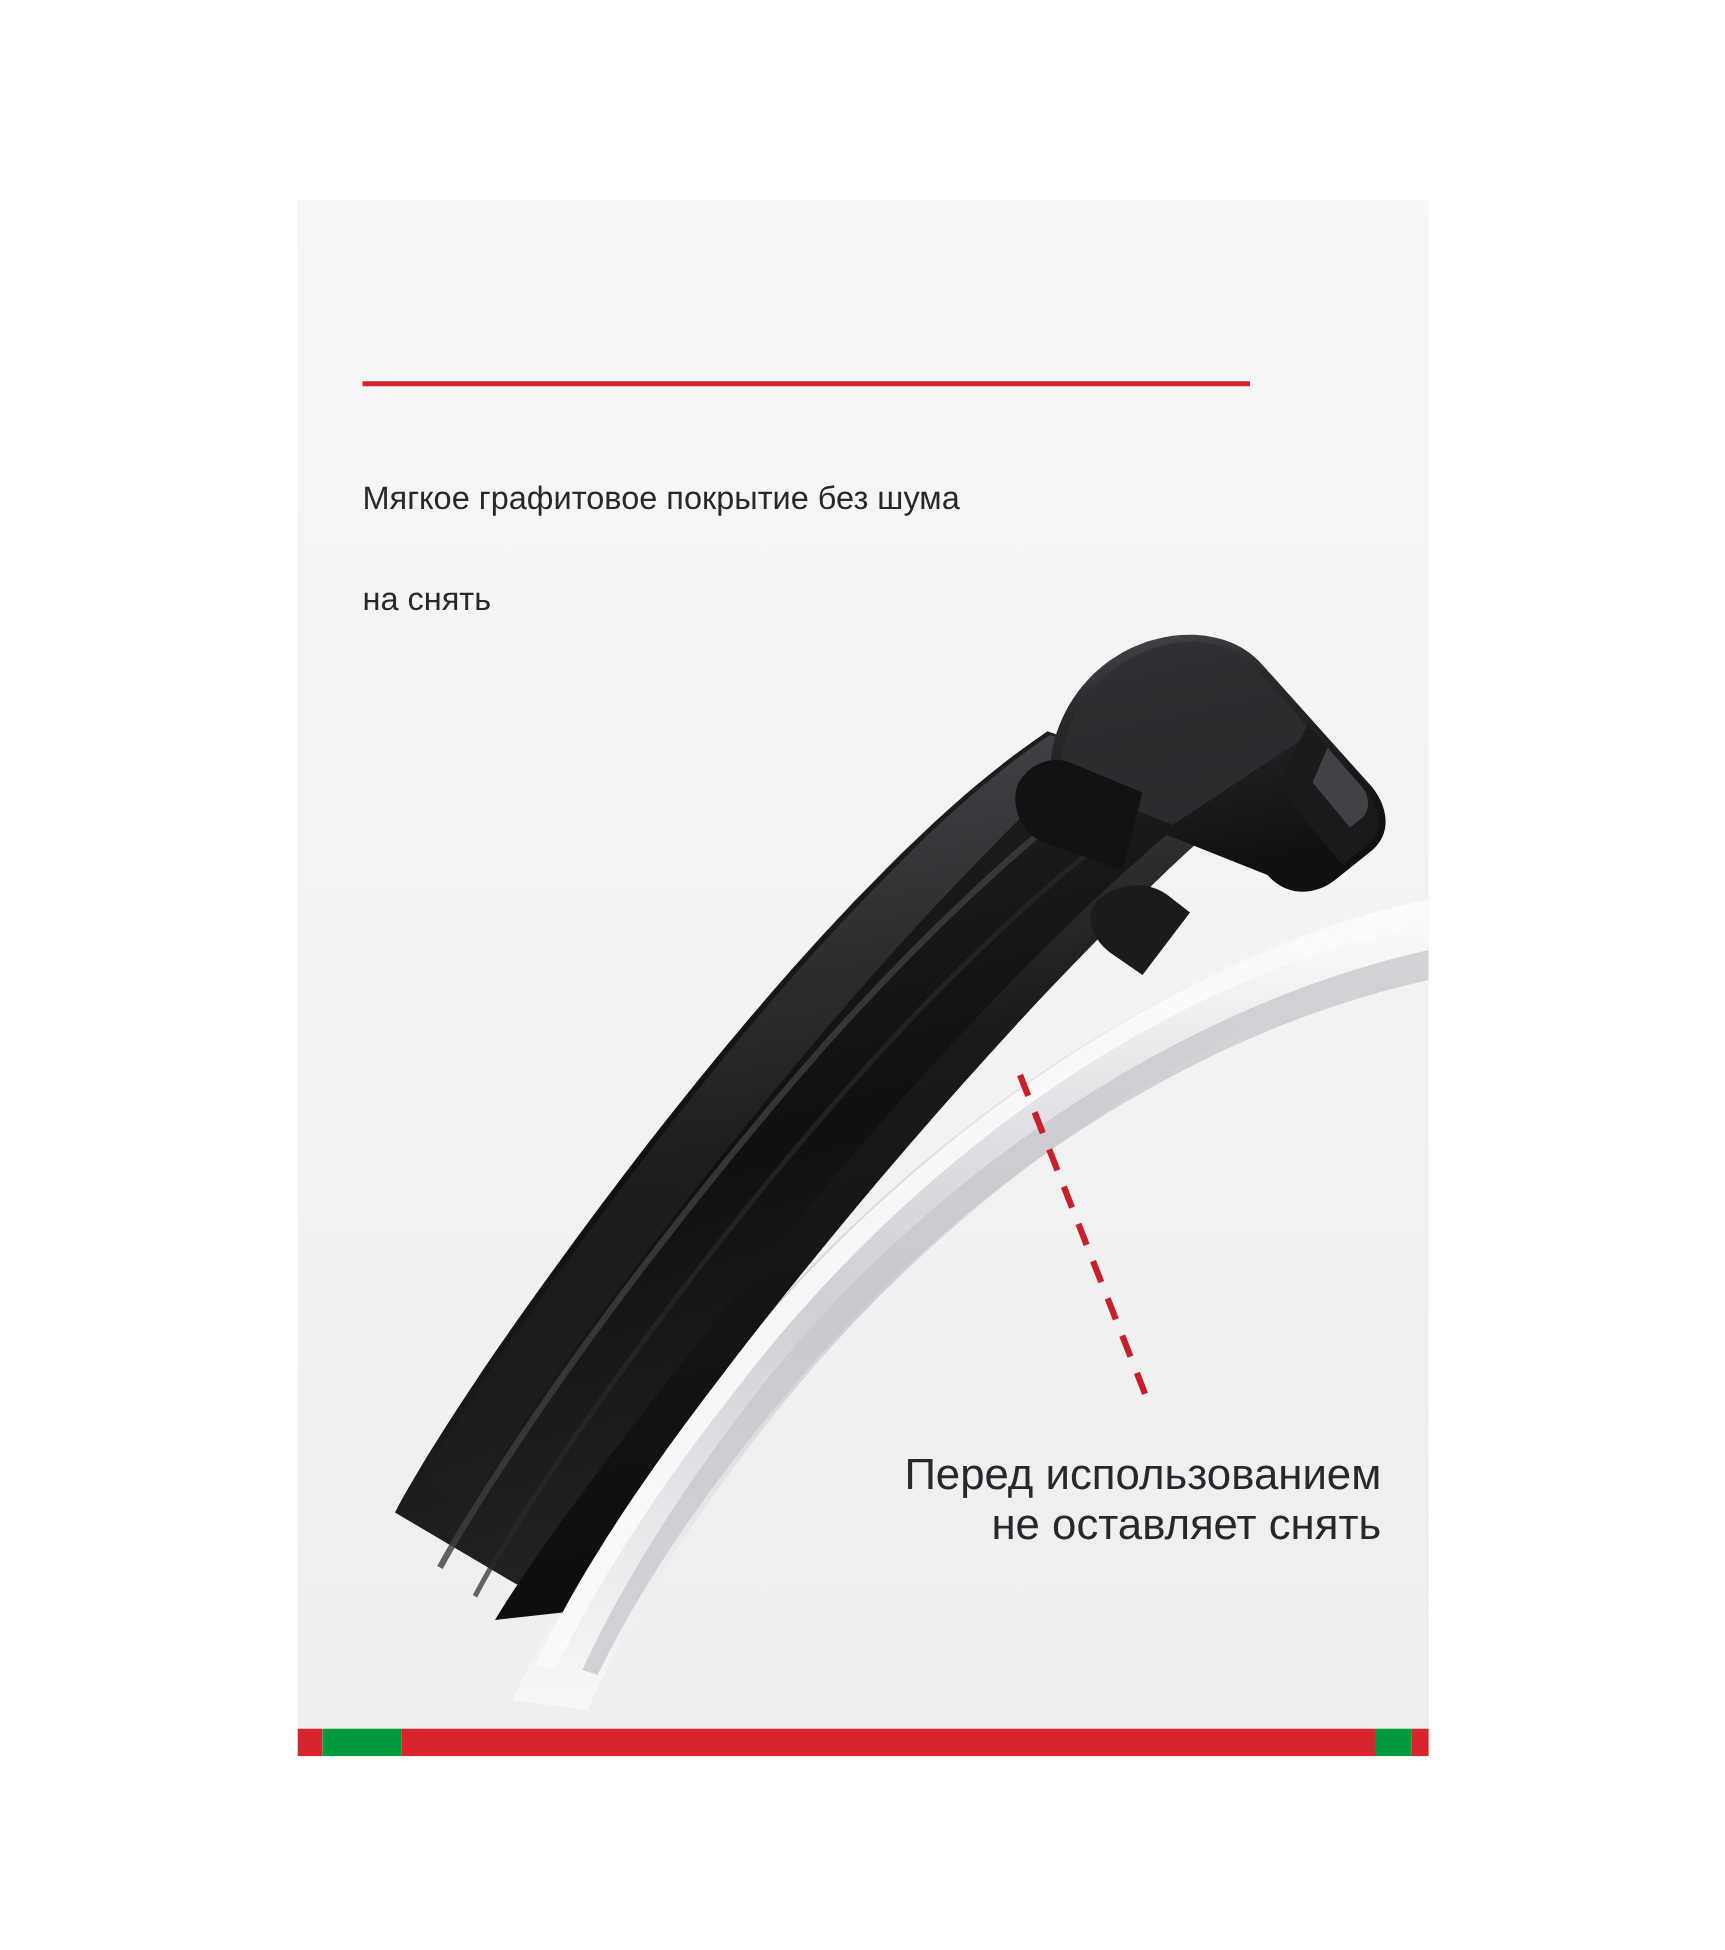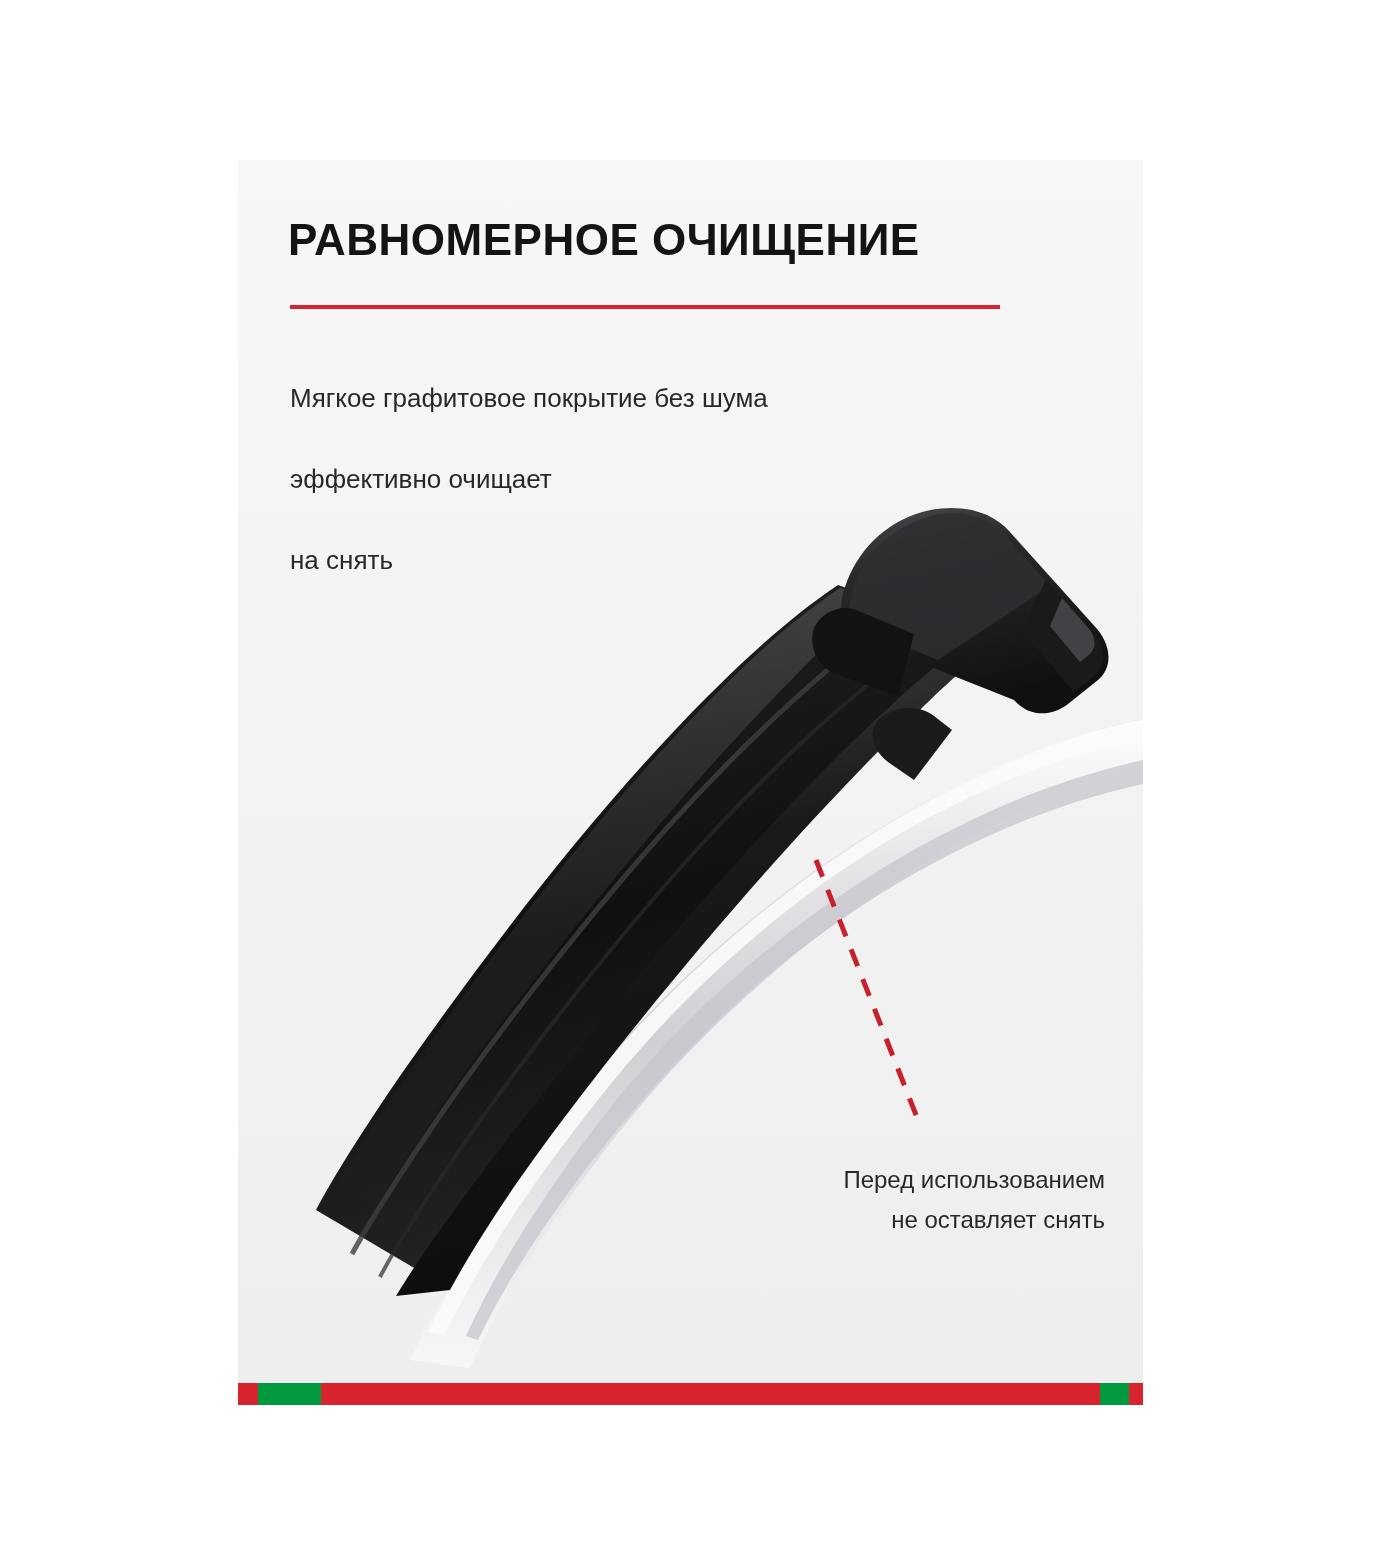--- a/index.html
+++ b/index.html
@@ -68,21 +68,21 @@
     height: 1245px;
   }
 
   
   .callout {
     position: absolute;
     right: 38px;
     top: 1000px;
     width: 430px;
     text-align: right;
-    font-size: 24px;
+    font-size: 35px;
     line-height: 40px;
     color: #27282c;
   }
   .callout span { display: block; }
 
   
   .flagbar {
     position: absolute;
     left: 0;
     bottom: 0;
@@ -183,26 +183,24 @@
                  L 598 514 C 580 508 570 486 576 468 Z" fill="#121214"></path>
         <path d="M 640 560 C 656 546 680 544 696 556 L 714 570 L 676 620
                  L 650 602 C 634 590 630 572 640 560 Z" fill="#1b1b1e"></path>
       </g>
 
       <g>
         <path d="M 578 700 L 680 960" stroke="#c8202a" stroke-width="5" stroke-dasharray="18 14" fill="none" stroke-linecap="butt"></path>
       </g>
     </svg>
 
-    <div class="title">РАВНОМЕРНОЕ ОЧИЩЕНИЕ</div>
     <div class="title-rule"></div>
 
     <div class="subtitle">
       <span>Мягкое графитовое покрытие без шума</span>
-      <span>эффективно очищает</span>
       <span>на снять</span>
     </div>
 
     <div class="callout">
       <span>Перед использованием</span>
       <span>не оставляет снять</span>
     </div>
 
     <div class="flagbar">
       <div class="flag-red"></div>

